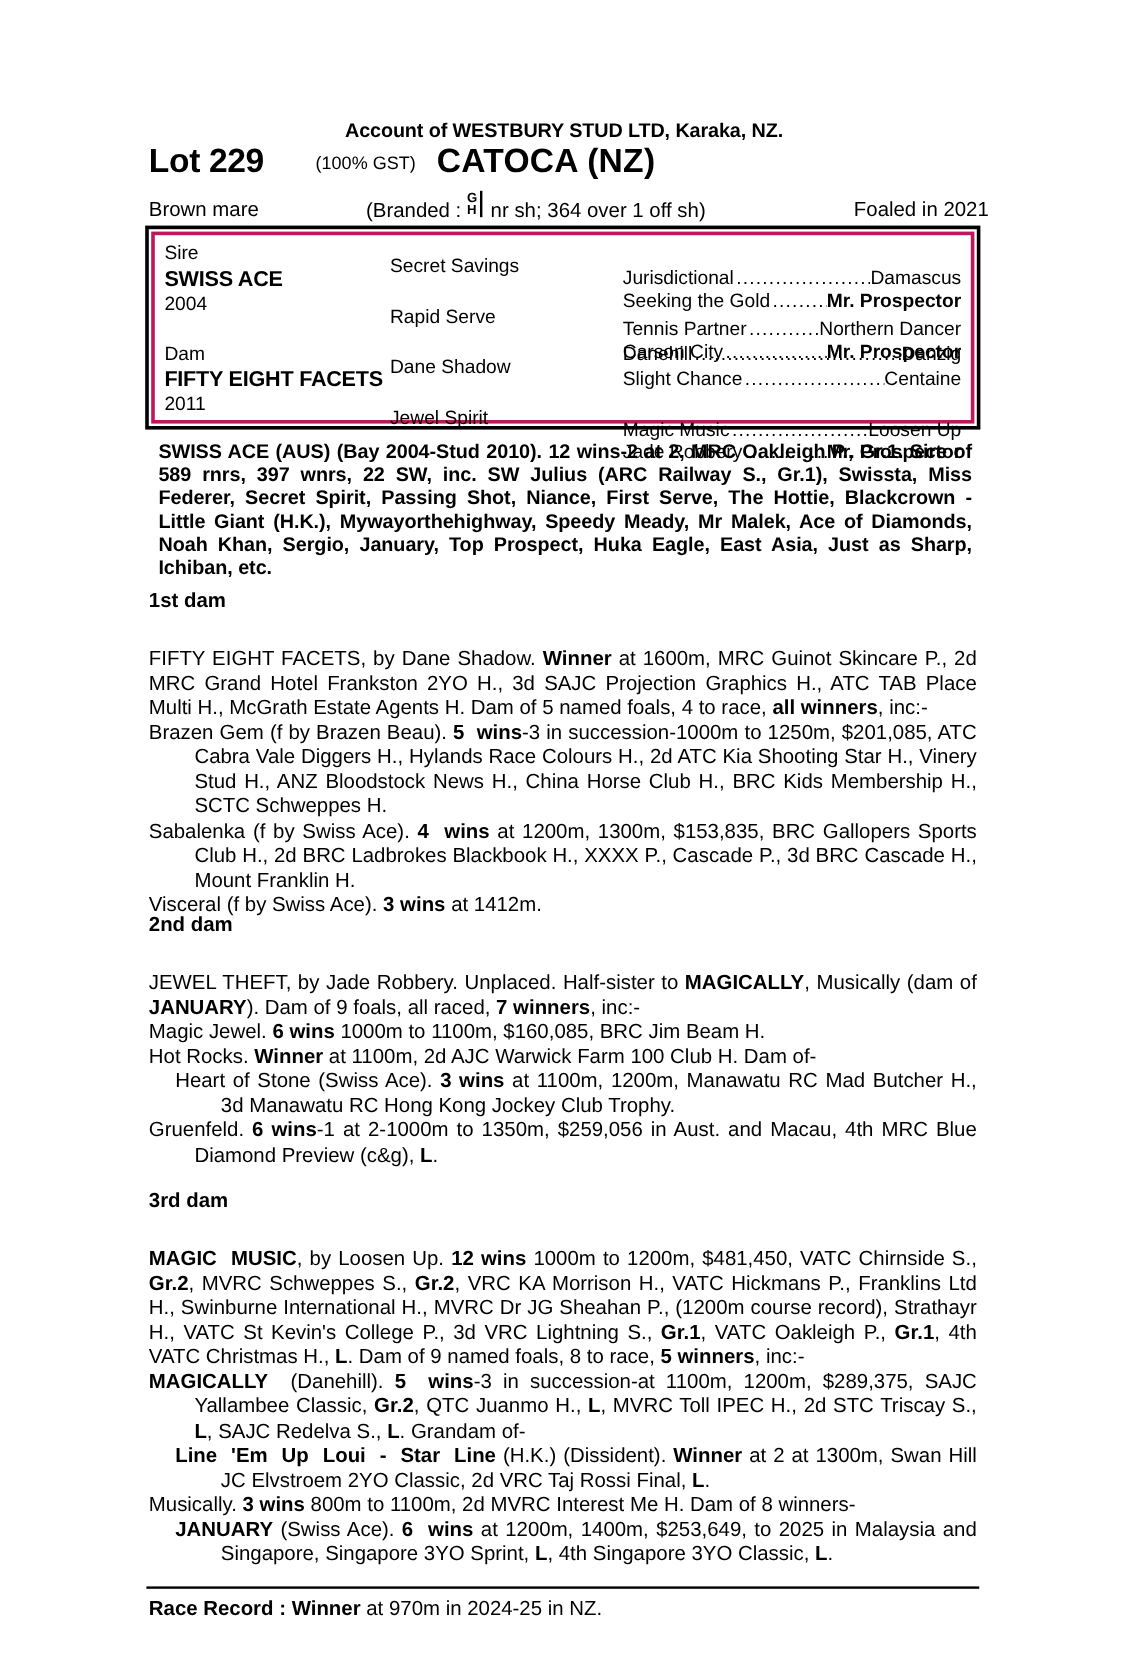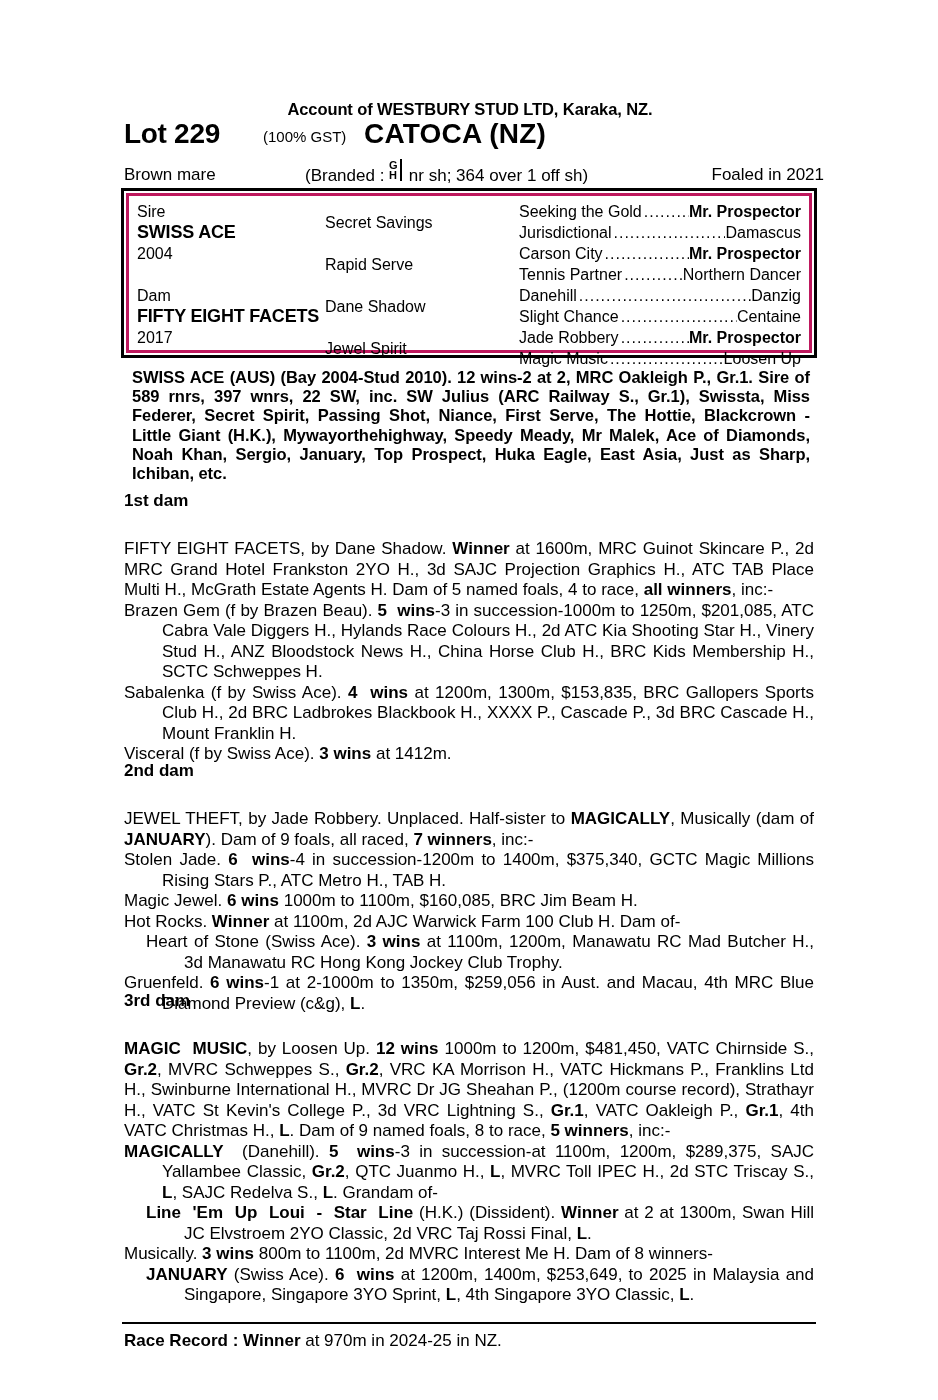--- a/index.html
+++ b/index.html
@@ -125,21 +125,21 @@
   .col3 .nm { flex: 0 0 auto; }
   .col3 .dots {
     flex: 1 1 auto;
     overflow: hidden;
     white-space: nowrap;
     letter-spacing: 1px;
     padding: 0 2px;
   }
   .col3 .sire2 { flex: 0 0 auto; }
   .big { font-weight: bold; font-size: 18px; letter-spacing: -0.2px; }
-  .bold { font-weight: bold; }
+  .bold { font-weight: bold; margin-top: 40px; }
 
   
   .sire-summary {
     position: absolute;
     left: 132px; top: 368px; width: 678px;
     font-size: 16.5px;
     font-weight: bold;
     line-height: 19.2px;
     text-align: justify;
     letter-spacing: -0.05px;
@@ -261,21 +261,21 @@
             <span class="col2"></span>
             <span class="col3">
               <span class="dots-row">
                 <span class="nm">Slight Chance</span>
                 <span class="dots">............................................................</span>
                 <span class="sire2">Centaine</span>
               </span>
             </span>
           </div>
           <div class="ped-line">
-            <span class="col1">2017</span>
+            <span class="col1">2011</span>
             <span class="col2">Jewel Spirit</span>
             <span class="col3">
               <span class="dots-row">
                 <span class="nm">Jade Robbery</span>
                 <span class="dots">............................................................</span>
                 <span class="sire2 bold">Mr. Prospector</span>
               </span>
             </span>
           </div>
           <div class="ped-line">
@@ -299,21 +299,20 @@
       <div class="block" style="top: 490px;">
         <div class="dam-head">1st dam</div>
         <div class="para lvl0">FIFTY EIGHT FACETS, by Dane Shadow. <b>Winner</b> at 1600m, MRC Guinot Skincare P., 2d MRC Grand Hotel Frankston 2YO H., 3d SAJC Projection Graphics H., ATC TAB Place Multi H., McGrath Estate Agents H. Dam of 5 named foals, 4 to race, <b>all winners</b>, inc:-</div>
         <div class="para ind1">Brazen Gem (f by Brazen Beau). <b>5&nbsp; wins</b>-3 in succession-1000m to 1250m, $201,085, ATC Cabra Vale Diggers H., Hylands Race Colours H., 2d ATC Kia Shooting Star H., Vinery Stud H., ANZ Bloodstock News H., China Horse Club H., BRC Kids Membership H., SCTC Schweppes H.</div>
         <div class="para ind1">Sabalenka (f by Swiss Ace). <b>4&nbsp; wins</b> at 1200m, 1300m, $153,835, BRC Gallopers Sports Club H., 2d BRC Ladbrokes Blackbook H., XXXX P., Cascade P., 3d BRC Cascade H., Mount Franklin H.</div>
         <div class="para ind1">Visceral (f by Swiss Ace). <b>3 wins</b> at 1412m.</div>
       </div>
       <div class="block" style="top: 760px;">
         <div class="dam-head">2nd dam</div>
         <div class="para lvl0">JEWEL THEFT, by Jade Robbery. Unplaced. Half-sister to <b>MAGICALLY</b>, Musically (dam of <b>JANUARY</b>). Dam of 9 foals, all raced, <b>7 winners</b>, inc:-</div>
-        <div class="para ind1">Stolen Jade. <b>6&nbsp; wins</b>-4 in succession-1200m to 1400m, $375,340, GCTC Magic Millions Rising Stars P., ATC Metro H., TAB H.</div>
         <div class="para ind1">Magic Jewel. <b>6 wins</b> 1000m to 1100m, $160,085, BRC Jim Beam H.</div>
         <div class="para ind1">Hot Rocks. <b>Winner</b> at 1100m, 2d AJC Warwick Farm 100 Club H. Dam of-</div>
         <div class="para ind2">Heart of Stone (Swiss Ace). <b>3 wins</b> at 1100m, 1200m, Manawatu RC Mad Butcher H., 3d Manawatu RC Hong Kong Jockey Club Trophy.</div>
         <div class="para ind1">Gruenfeld. <b>6 wins</b>-1 at 2-1000m to 1350m, $259,056 in Aust. and Macau, 4th MRC Blue Diamond Preview (c&amp;g), <b>L</b>.</div>
       </div>
       <div class="block" style="top: 990px;">
         <div class="dam-head">3rd dam</div>
         <div class="para lvl0"><b>MAGIC&nbsp; MUSIC</b>, by Loosen Up. <b>12 wins</b> 1000m to 1200m, $481,450, VATC Chirnside S., <b>Gr.2</b>, MVRC Schweppes S., <b>Gr.2</b>, VRC KA Morrison H., VATC Hickmans P., Franklins Ltd H., Swinburne International H., MVRC Dr JG Sheahan P., (1200m course record), Strathayr H., VATC St Kevin's College P., 3d VRC Lightning S., <b>Gr.1</b>, VATC Oakleigh P., <b>Gr.1</b>, 4th VATC Christmas H., <b>L</b>. Dam of 9 named foals, 8 to race, <b>5 winners</b>, inc:-</div>
         <div class="para ind1"><b>MAGICALLY</b>&nbsp; (Danehill). <b>5&nbsp; wins</b>-3 in succession-at 1100m, 1200m, $289,375, SAJC Yallambee Classic, <b>Gr.2</b>, QTC Juanmo H., <b>L</b>, MVRC Toll IPEC H., 2d STC Triscay S., <b>L</b>, SAJC Redelva S., <b>L</b>. Grandam of-</div>
         <div class="para ind2"><b>Line&nbsp; 'Em&nbsp; Up&nbsp; Loui&nbsp; -&nbsp; Star&nbsp; Line</b> (H.K.) (Dissident). <b>Winner</b> at 2 at 1300m, Swan Hill JC Elvstroem 2YO Classic, 2d VRC Taj Rossi Final, <b>L</b>.</div>

